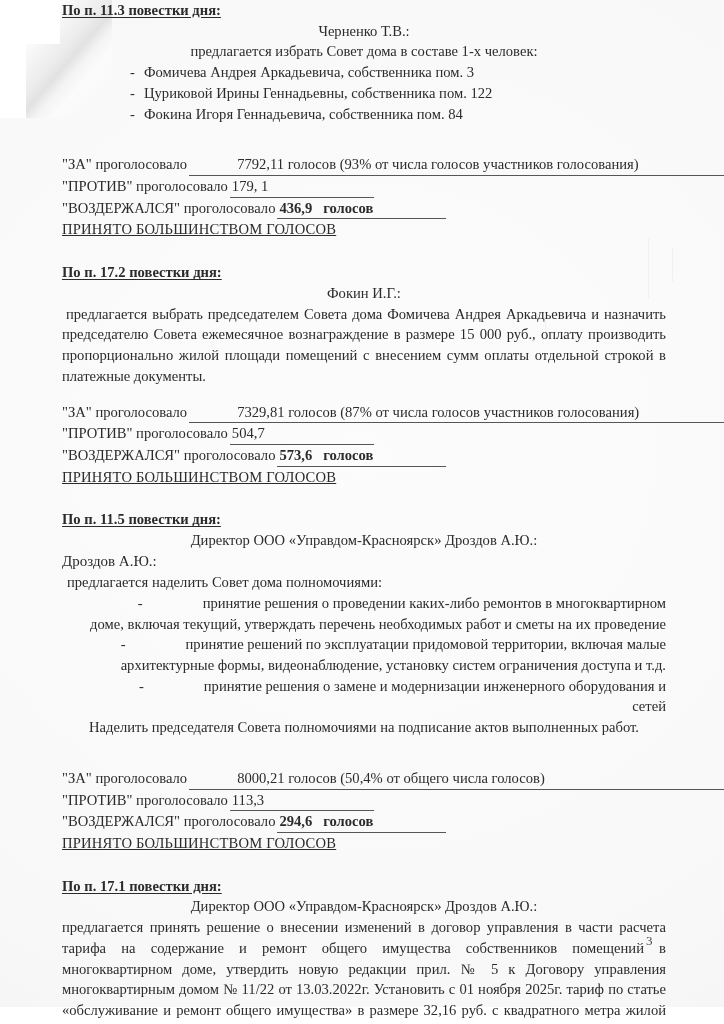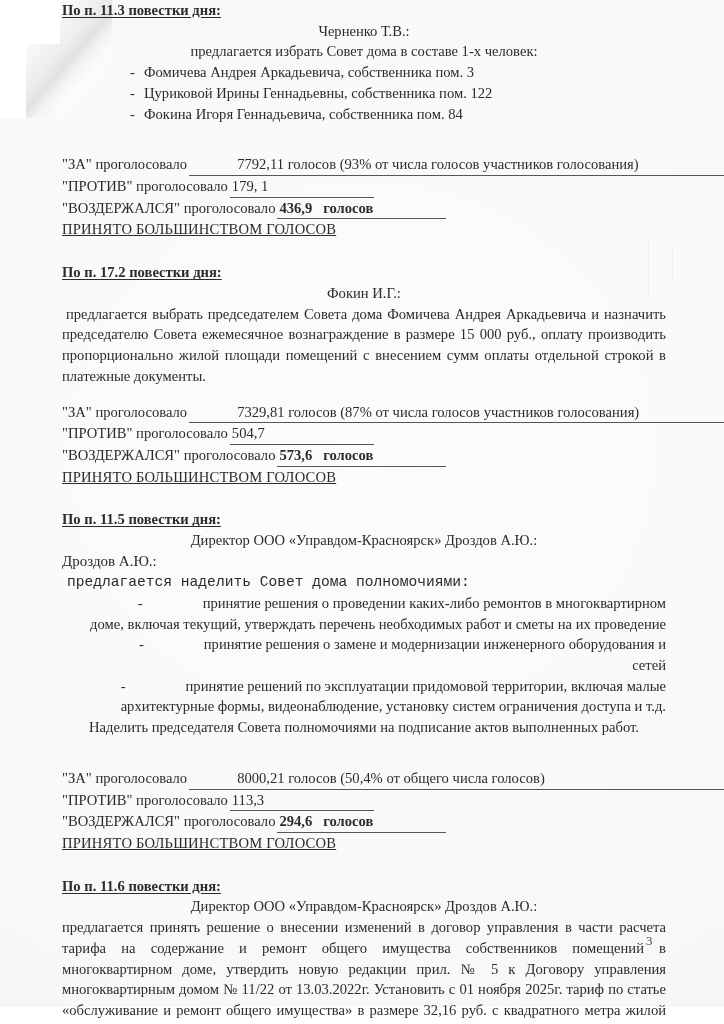--- a/index.html
+++ b/index.html
@@ -96,21 +96,20 @@
     margin: 0;
   }
   .line {
     margin: 0;
     white-space: pre-wrap;
     text-align: center;
   }
   .line-indent {
     margin: 0;
     text-indent: 5px;
-    font-family: Liberation Mono, monospace;
   }
   .small-name {
     margin: 0;
     font-size: 15px;
   }
   .para-just {
     margin: 0;
     text-align: justify;
     text-indent: 4px;
   }
@@ -252,22 +251,22 @@
 
     <div class="spacer-l"></div>
 
     <div>
       <p class="sec-head">По п. 11.5 повестки дня:</p>
       <p class="line">Директор ООО «Управдом-Красноярск» Дроздов А.Ю.:</p>
       <p class="small-name">Дроздов А.Ю.:</p>
       <p class="line-indent">предлагается наделить Совет дома полномочиями:</p>
 
       <p class="tab-item"><span class="lead">-</span><span class="tab-gap"></span><span>принятие решения о проведении каких-либо ремонтов в многоквартирном доме, включая текущий, утверждать перечень необходимых работ и сметы на их проведение</span></p>
+      <p class="tab-item"><span class="lead">-</span><span class="tab-gap"></span><span>принятие решений по эксплуатации придомовой территории, включая малые архитектурные формы, видеонаблюдение, установку систем ограничения доступа и т.д.</span></p>
       <p class="tab-item"><span class="lead">-</span><span class="tab-gap"></span><span>принятие решения о замене и модернизации инженерного оборудования и сетей</span></p>
-      <p class="tab-item"><span class="lead">-</span><span class="tab-gap"></span><span>принятие решений по эксплуатации придомовой территории, включая малые архитектурные формы, видеонаблюдение, установку систем ограничения доступа и т.д.</span></p>
       <p class="line">Наделить председателя Совета полномочиями на подписание актов выполненных работ.</p>
 
       <div class="spacer-xl"></div>
 
       <div class="votes">
         <p class="vote-row">
           <span>"ЗА" проголосовало</span><span class="fill fill-za">8000,21 голосов (50,4% от общего числа голосов)</span>
         </p>
         <p class="vote-row">
           <span>"ПРОТИВ" проголосовало</span><span class="fill fill-pr">113,3</span>
@@ -275,21 +274,21 @@
         <p class="vote-row">
           <span>"ВОЗДЕРЖАЛСЯ" проголосовало</span><span class="fill fill-vz"><span>294,6</span>&nbsp;&nbsp;&nbsp;<span>голосов</span></span>
         </p>
         <p class="accepted">ПРИНЯТО БОЛЬШИНСТВОМ ГОЛОСОВ</p>
       </div>
     </div>
 
     <div class="spacer-l"></div>
 
     <div>
-      <p class="sec-head">По п. 11.6 повестки дня:</p>
+      <p class="sec-head">По п. 17.1 повестки дня:</p>
       <p class="line">Директор ООО «Управдом-Красноярск» Дроздов А.Ю.:</p>
       <p class="para-just-noind">предлагается принять решение о внесении изменений в договор управления в части расчета тарифа на содержание и ремонт общего имущества собственников помещений в многоквартирном доме, утвердить новую редакции прил. № 5 к Договору управления многоквартирным домом № 11/22 от 13.03.2022г. Установить с 01 ноября 2025г. тариф по статье «обслуживание и ремонт общего имущества» в размере 32,16 руб. с квадратного метра жилой площади.</p>
     </div>
 
   </div>
 
   <div class="page-number">3</div>
 
 </div>
 

